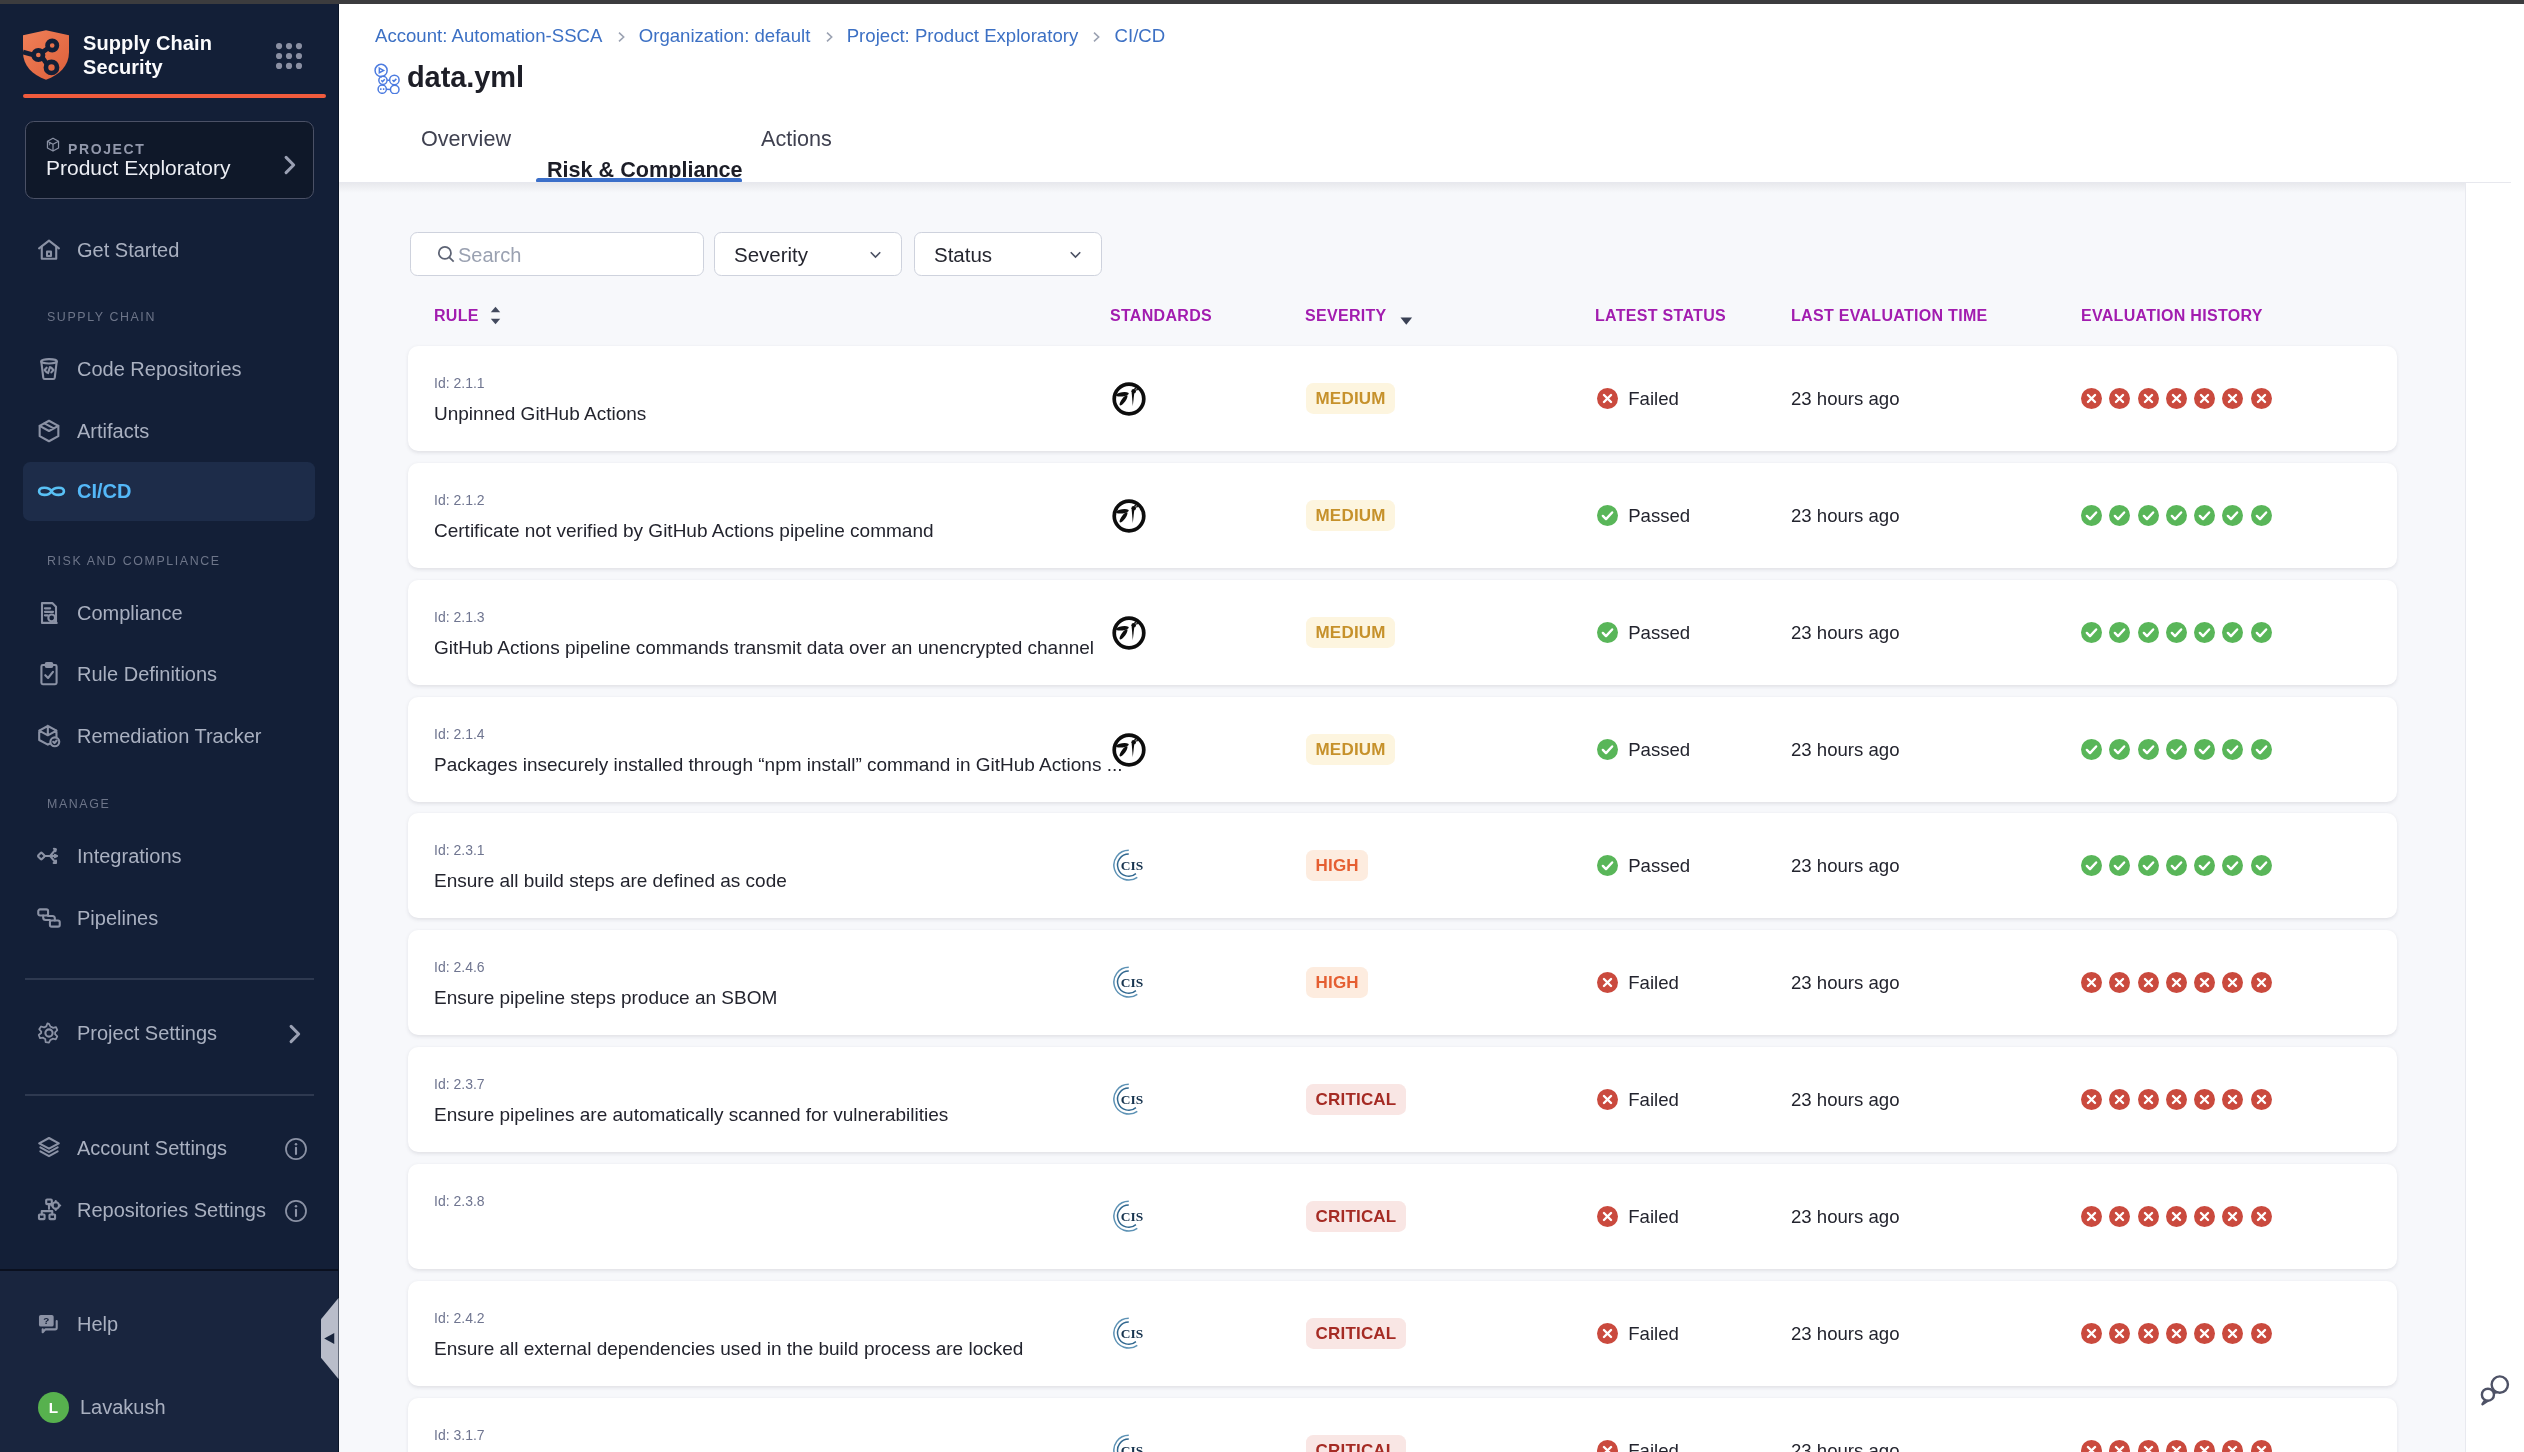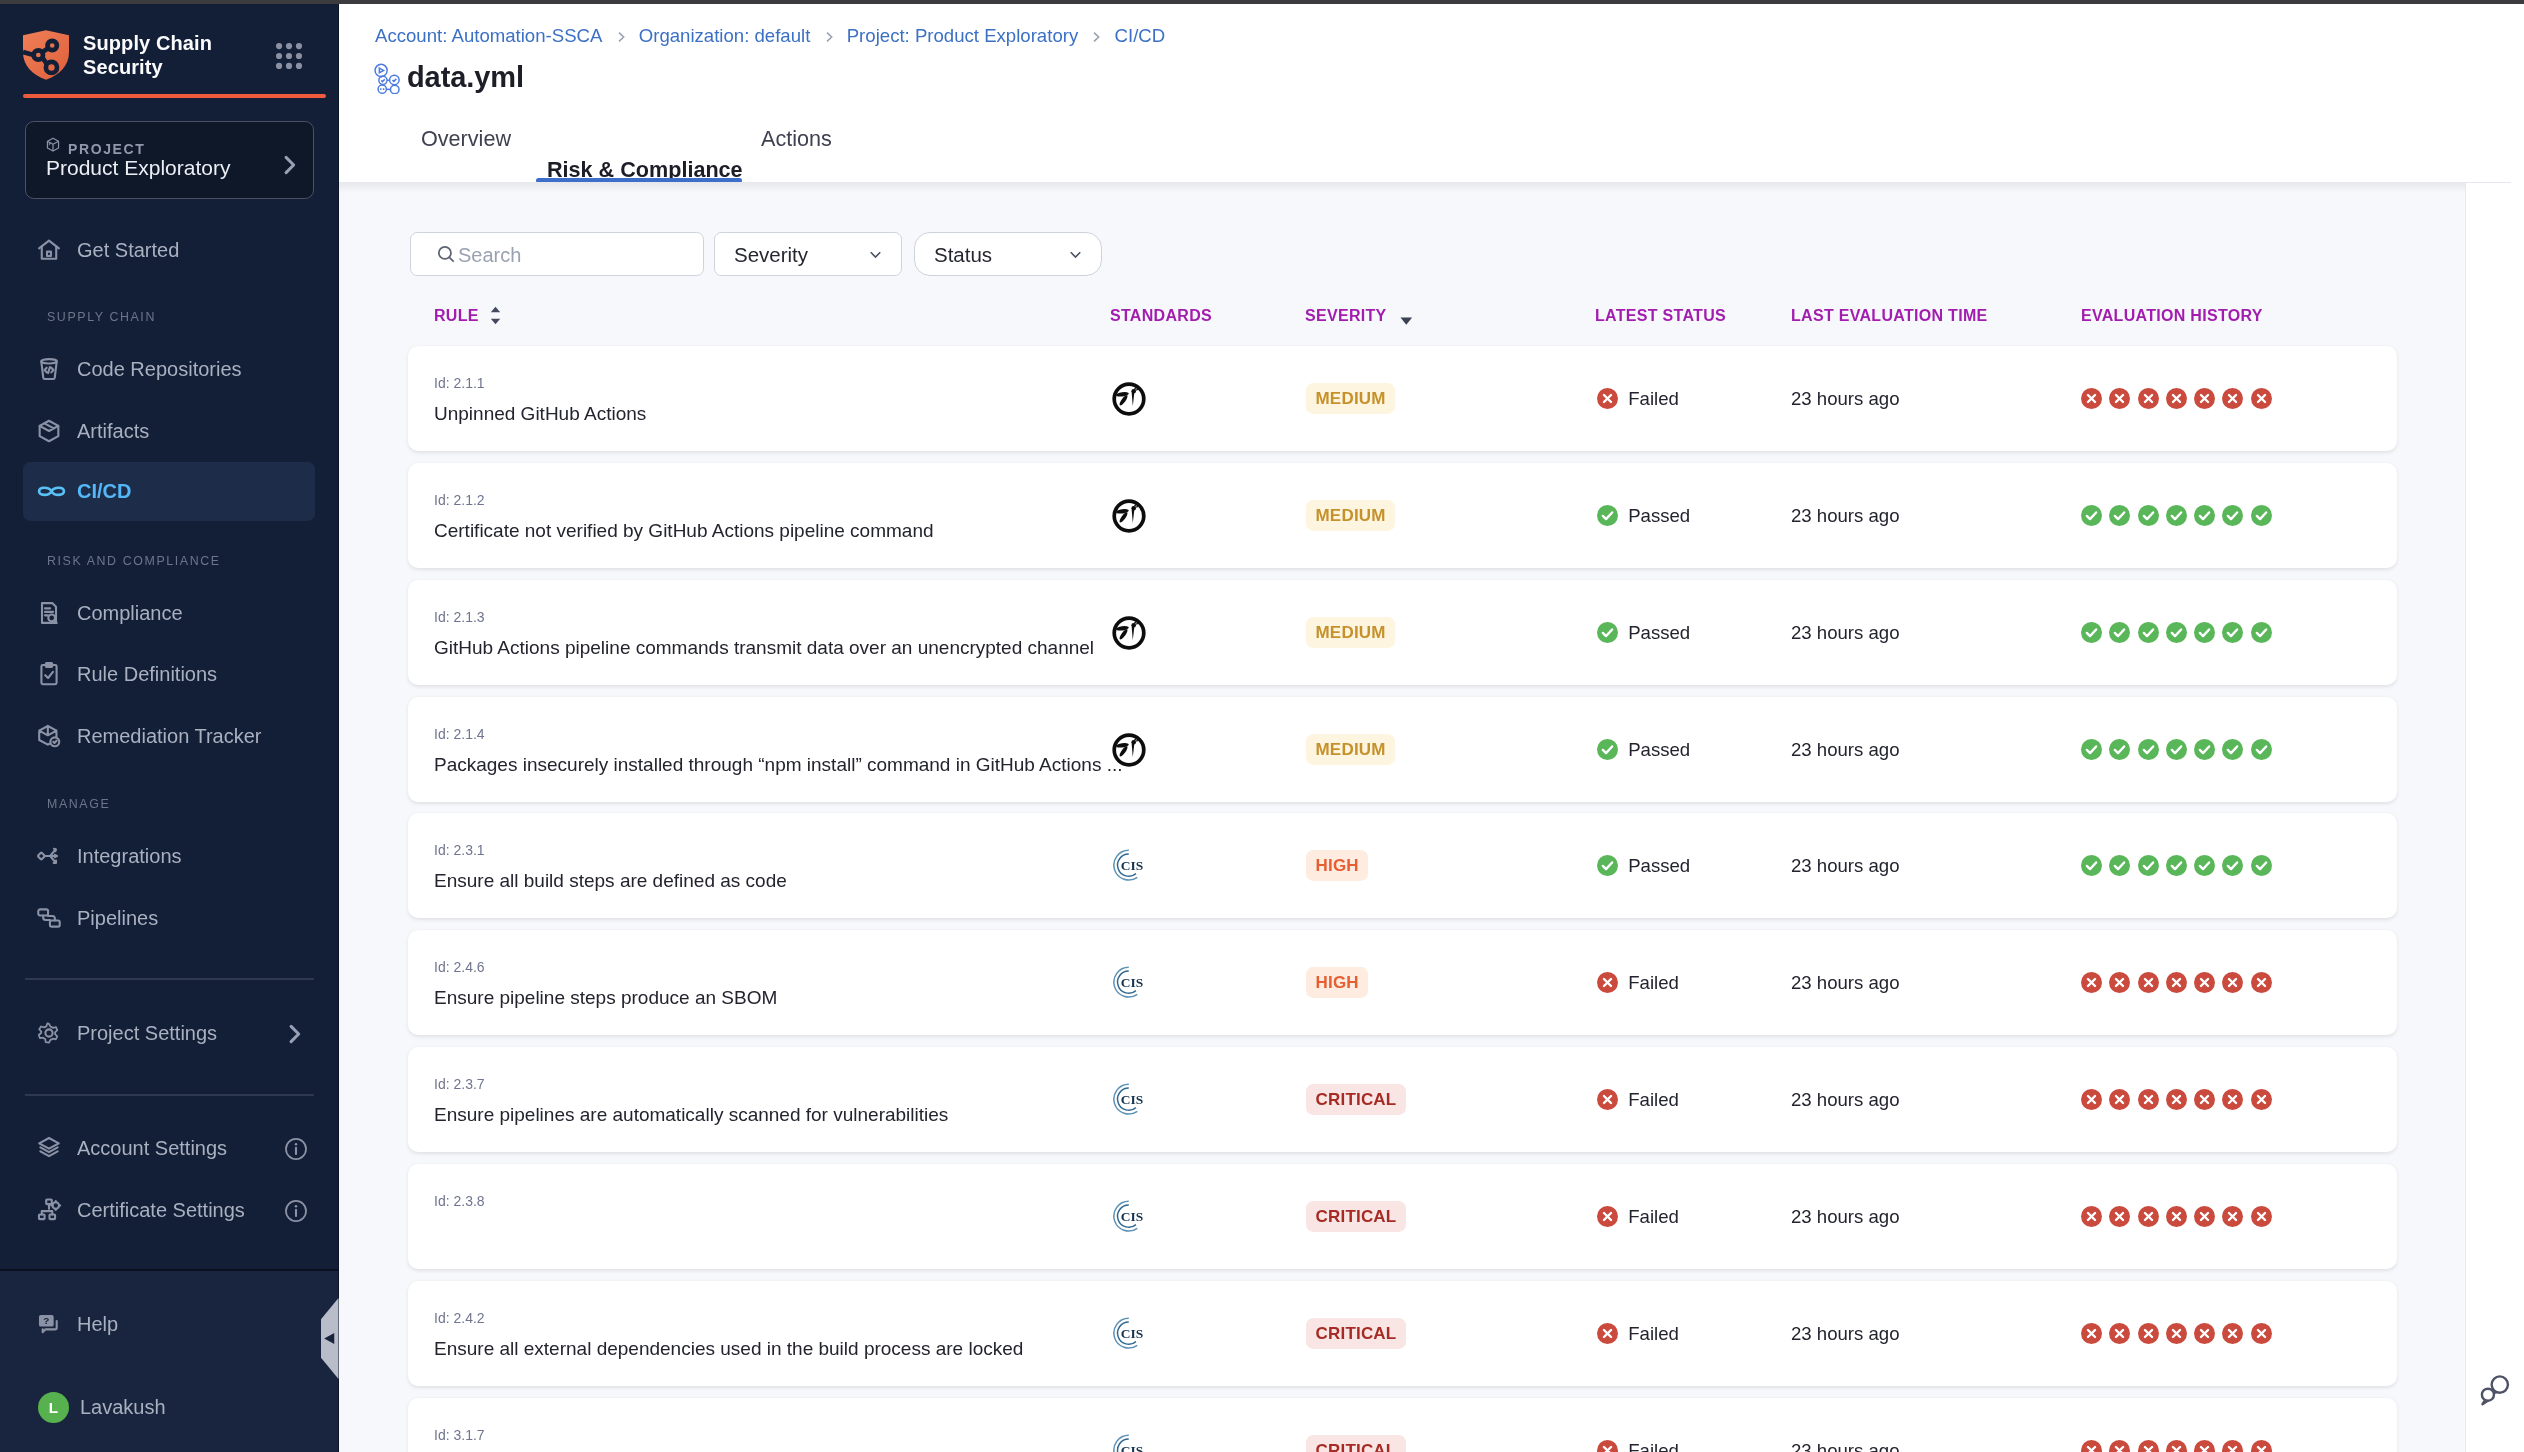--- a/index.html
+++ b/index.html
@@ -40,21 +40,21 @@
 
 #content { position:absolute; left:339px; top:183px; width:2127px; height:1270px; background:#f7f8fb; border-right:1.5px solid #e8e9ef; }
 #content::before { content:""; position:absolute; left:0; top:0; width:100%; height:10.2px; background:linear-gradient(rgba(30,30,50,0.07),rgba(30,30,50,0)); }
 .inp { position:absolute; top:49px; height:44px; background:#fff; border:1.5px solid #ced2dd; border-radius:7.3px; }
 #search { left:71px; width:294px; }
 #search svg { position:absolute; left:24px; top:10.2px; }
 #search span { position:absolute; left:47px; top:11px; font-size:20px; color:#9aa1b1; }
 .sel span { position:absolute; left:19px; top:10.2px; font-size:20.5px; color:#25262f; }
 .sel svg { position:absolute; right:16px; top:11.7px; }
 #sev-sel { left:375px; width:188px; }
-#stat-sel { left:575px; width:188px;border-radius:16px; }
+#stat-sel { left:575px; width:188px; }
 #thead { position:absolute; left:0; top:117px; width:100%; height:44px; font-size:16px; font-weight:700; color:#a21caf; letter-spacing:0.3px; }
 #thead > div { position:absolute; top:6.6px; }
 .card { position:absolute; left:69px; width:1989px; height:105px; background:#fff; border-radius:10.2px; box-shadow:0 1.5px 3.7px rgba(96,97,112,0.14); }
 .rid { position:absolute; left:26px; top:28.5px; font-size:14px; color:#6f7590; }
 .rtitle { position:absolute; left:26px; top:57px; font-size:19px; color:#23242e; white-space:nowrap; }
 .cell { position:absolute; top:0; height:105px; display:flex; align-items:center; }
 .std { left:704px; }
 .bcell { left:898px; }
 .badge { display:inline-block; line-height:31px; padding:0 9.5px; border-radius:7.3px; font-size:17px; font-weight:700; letter-spacing:0.2px; }
 .stat { left:1189px; gap:10.2px; font-size:18.6px; color:#23242e; }
@@ -207,21 +207,21 @@
       </div>
   <div class="nitem" style="top:1181px">
         <svg width="28" height="28" viewBox="0 0 24 24" fill="none" stroke="#8b92a5" stroke-width="1.8" stroke-linecap="round" stroke-linejoin="round">
           <rect x="9.6" y="3" width="4.8" height="4" rx="0.7"></rect>
           <rect x="3.4" y="15.8" width="4.8" height="4" rx="0.7"></rect>
           <rect x="12.4" y="15.8" width="4.8" height="4" rx="0.7"></rect>
           <path d="M12 7 V11 M5.8 15.8 V13 H14.8 V15.8"></path>
           <circle cx="17.8" cy="8.2" r="2.8"></circle>
           <path d="M17.8 5.4 V4.4 M17.8 11 V12 M15 8.2 H14 M20.6 8.2 H21.6"></path>
         </svg>
-        <span>Certificate Settings</span>
+        <span>Repositories Settings</span>
         <span style="position:absolute;left:247px;top:16px"><svg width="28" height="28" viewBox="0 0 24 24" fill="none" stroke="#8b92a5" stroke-width="1.8" stroke-linecap="round" stroke-linejoin="round">
             <circle cx="12" cy="12" r="8.6" stroke-width="1.5"></circle>
             <path d="M12 11 V16.3" stroke-width="1.8"></path>
             <circle cx="12" cy="8" r="1.1" fill="#8b92a5" stroke="none"></circle>
           </svg></span>
       </div>
   <div id="botband"></div>
   <div class="nitem" style="top:1295px">
         <svg width="28" height="28" viewBox="0 0 24 24" fill="none" stroke="#8b92a5" stroke-width="1.8" stroke-linecap="round" stroke-linejoin="round" style="font-size:27px">
           <rect x="3.4" y="4.2" width="12.6" height="10" rx="1.6" fill="#8b92a5" stroke="none"></rect>

